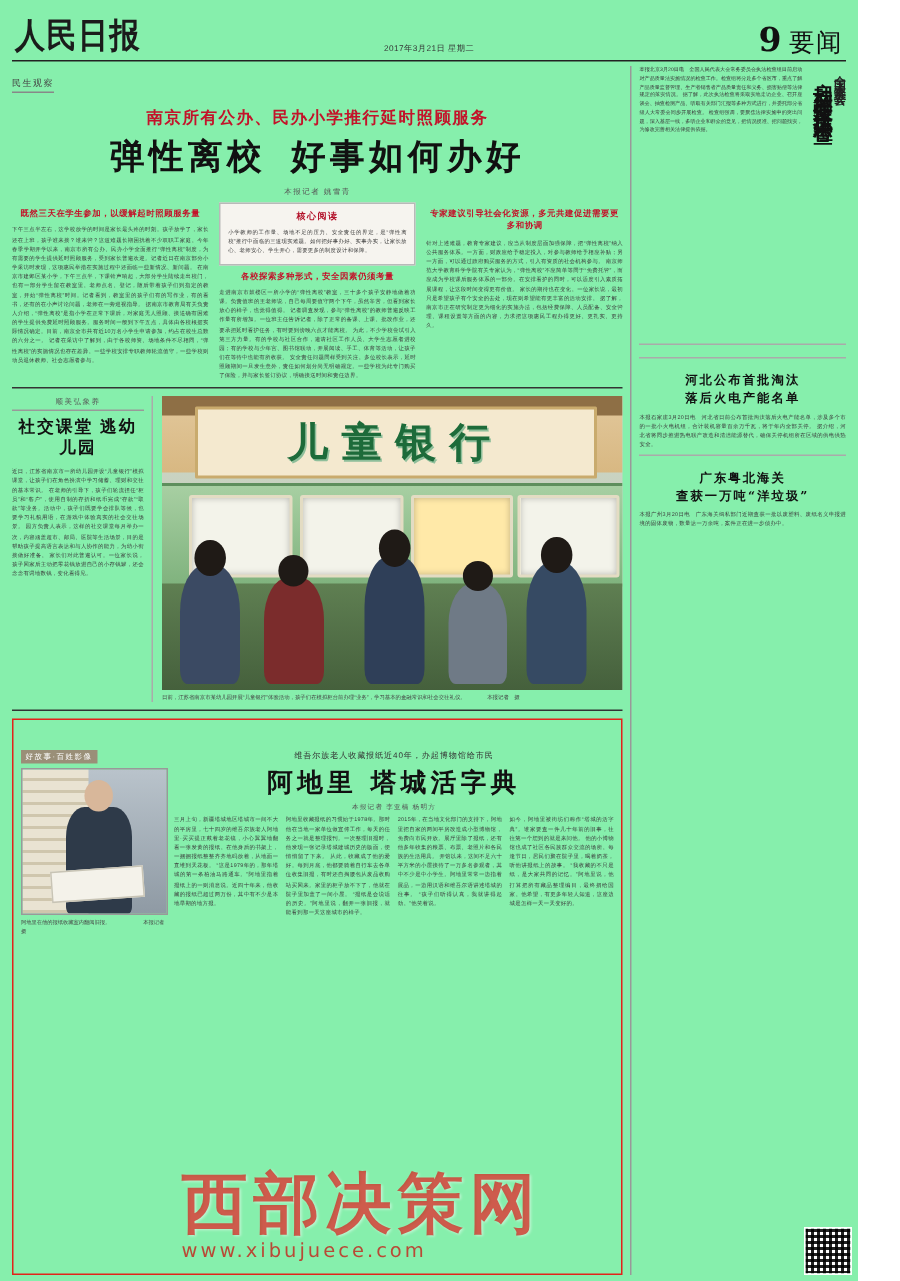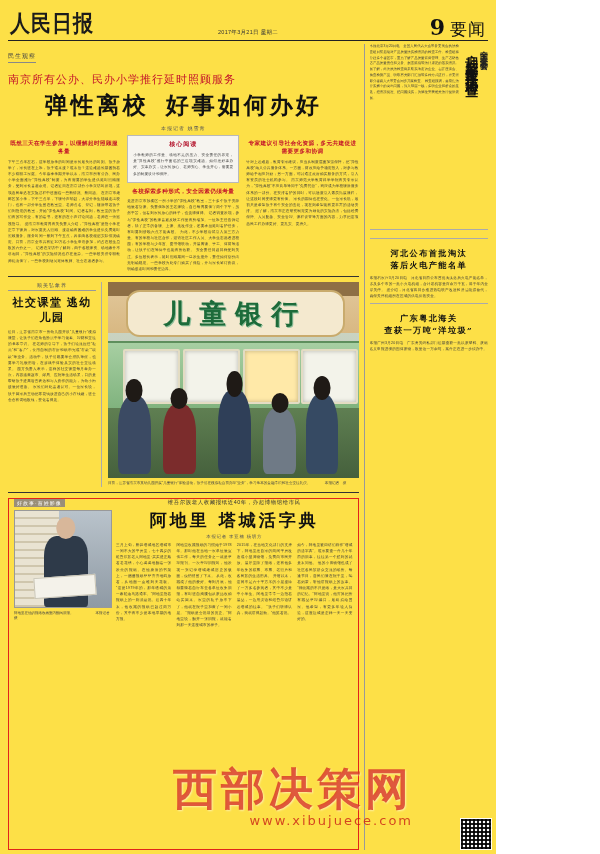--- a/index.html
+++ b/index.html
@@ -8,23 +8,23 @@
     background: #ffffff;
   }
   body {
     width: 600px;
     height: 854px;
     font-family: "Liberation Sans", sans-serif;
     overflow: hidden;
   }
   .page {
     position: relative;
-    width: 496px;
+    width: 572px;
     height: 854px;
-    background: #fde047;
+    background: #86efac;
     box-sizing: border-box;
     padding: 6px 8px 4px 8px;
   }
   
   .masthead {
     position: relative;
     height: 34px;
     border-bottom: 1.5px solid #222;
     display: flex;
     align-items: center;
@@ -108,23 +108,24 @@
     border-bottom: 0.8px solid #888;
     padding-bottom: 1px;
     margin-bottom: 3px;
   }
   
   .top-article {
     border-bottom: 1.2px solid #333;
     padding-bottom: 4px;
   }
   .shoulder {
+    text-align: center;
     color: #c3132a;
     font-size: 11px;
-    font-weight: normal;
+    font-weight: bold;
     letter-spacing: 1px;
     margin: 6px 0 3px;
     font-family: "DejaVu Serif", serif;
   }
   .headline {
     text-align: center;
     font-family: Liberation Mono, monospace;
     font-size: 23px;
     font-weight: bold;
     color: #111;
@@ -223,21 +224,21 @@
     background: #8e6f45;
   }
   .ph-banner {
     position: absolute;
     left: 7%;
     top: 4%;
     width: 86%;
     height: 22%;
     background: #f4e9cf;
     border: 2px solid #c9ab6d;
-    border-radius: 14px;
+    border-radius: 1px;
     display: flex;
     align-items: center;
     justify-content: center;
   }
   .ph-banner span {
     font-family: "DejaVu Serif", serif;
     font-size: 27px;
     font-weight: bold;
     letter-spacing: 9px;
     color: #1d6b3a;
@@ -299,21 +300,21 @@
     font-size: 3.6px;
     color: #444;
     line-height: 1.6;
     margin-top: 3px;
     text-align: justify;
   }
   
   .bottom-block {
     margin-top: 5px;
     border: 1.6px solid #e2231a;
-    padding: 0 5px 5px;
+    padding: 20px 5px 5px;
     display: flex;
     flex: 1;
     min-height: 0;
   }
   .bb-left {
     width: 96px;
     display: flex;
     flex-direction: column;
   }
   .bb-kicker {
@@ -460,23 +461,23 @@
     font-size: 8px;
     letter-spacing: 2px;
     font-weight: bold;
     color: #222;
   }
   
   .watermark {
     position: absolute;
     left: 50%;
     transform: translateX(-50%);
-    bottom: 26px;
+    bottom: 12px;
     width: 330px;
-    text-align: right;
+    text-align: left;
     pointer-events: none;
   }
   .wm-main {
     font-family: "DejaVu Serif", serif;
     font-size: 44px;
     font-weight: bold;
     color: rgba(210, 30, 24, 0.72);
     letter-spacing: 4px;
     line-height: 1;
     text-shadow: 1px 1px 2px rgba(255,255,255,0.5);

